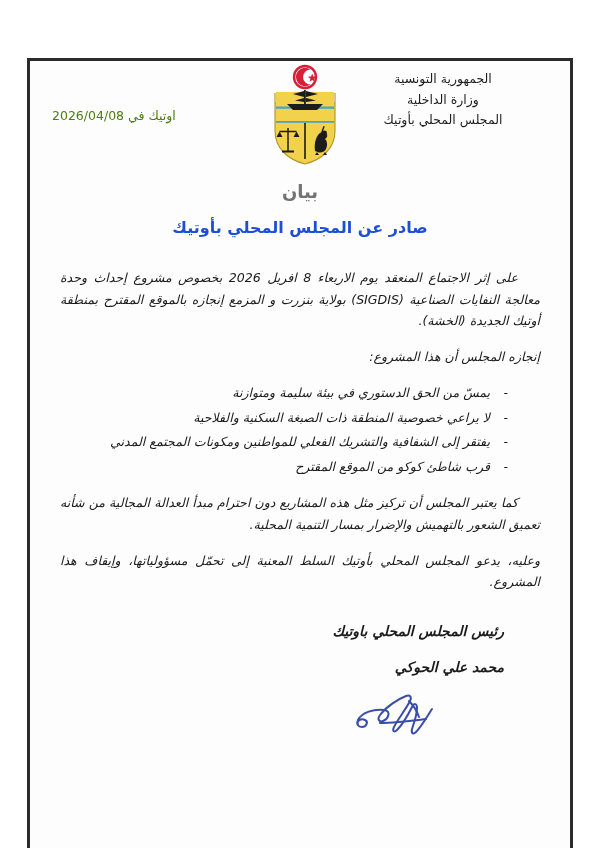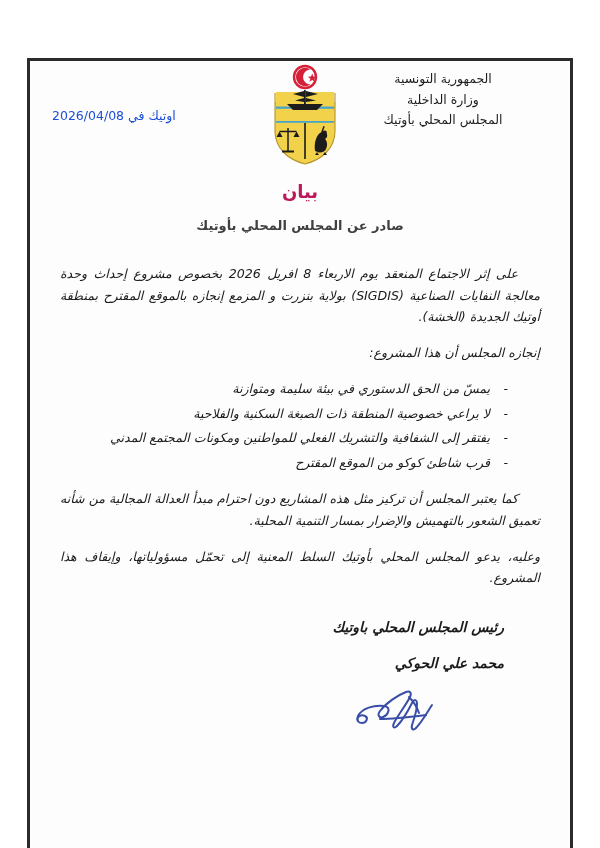--- a/index.html
+++ b/index.html
@@ -50,21 +50,21 @@
     font-size: 12.5px;
     color: #1d1d1d;
   }
   #header-text div { white-space: nowrap; }
 
   #date-block {
     position: absolute;
     top: 47px;
     left: 22px;
     font-size: 12.5px;
-    color: #1d4ed8;
+    color: #4d7c0f;
     direction: rtl;
     white-space: nowrap;
   }
   #date-block .date-num {
     direction: ltr;
     unicode-bidi: embed;
     display: inline-block;
   }
 
   
@@ -77,27 +77,27 @@
   }
 
   
   #title-block {
     text-align: center;
     margin-top: 8px;
   }
   #doc-title {
     font-size: 18px;
     font-weight: bold;
-    color: #be185d;
+    color: #737373;
     letter-spacing: 0.5px;
   }
   #doc-subtitle {
-    font-size: 13px;
+    font-size: 16px;
     font-weight: bold;
-    color: #404040;
+    color: #1d4ed8;
     margin-top: 16px;
   }
 
   
   #body-content {
     margin: 30px 30px 0 30px;
     font-size: 12.6px;
     color: #1b1b1b;
     line-height: 1.72;
     text-align: justify;

